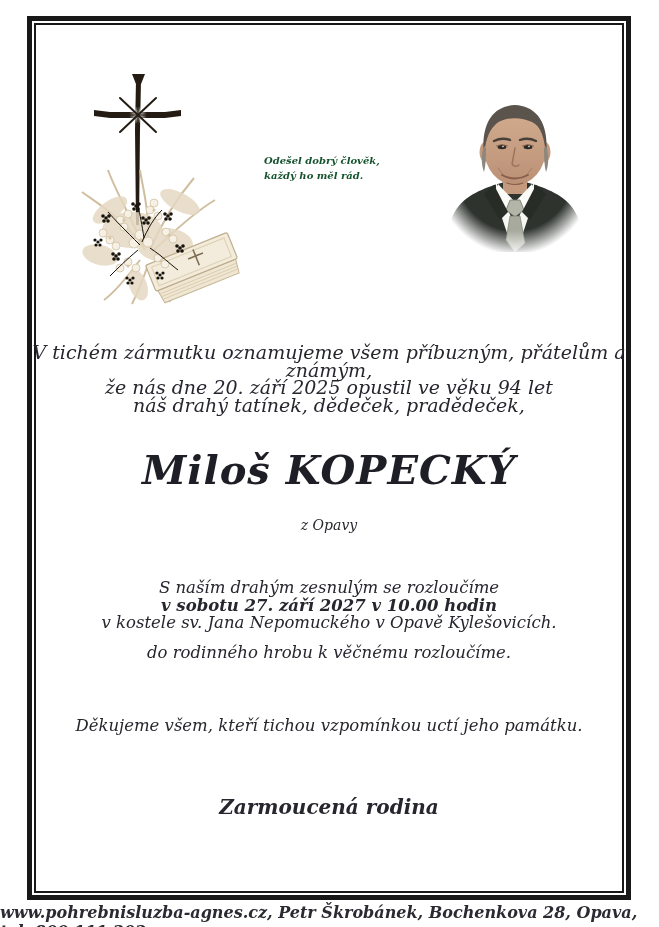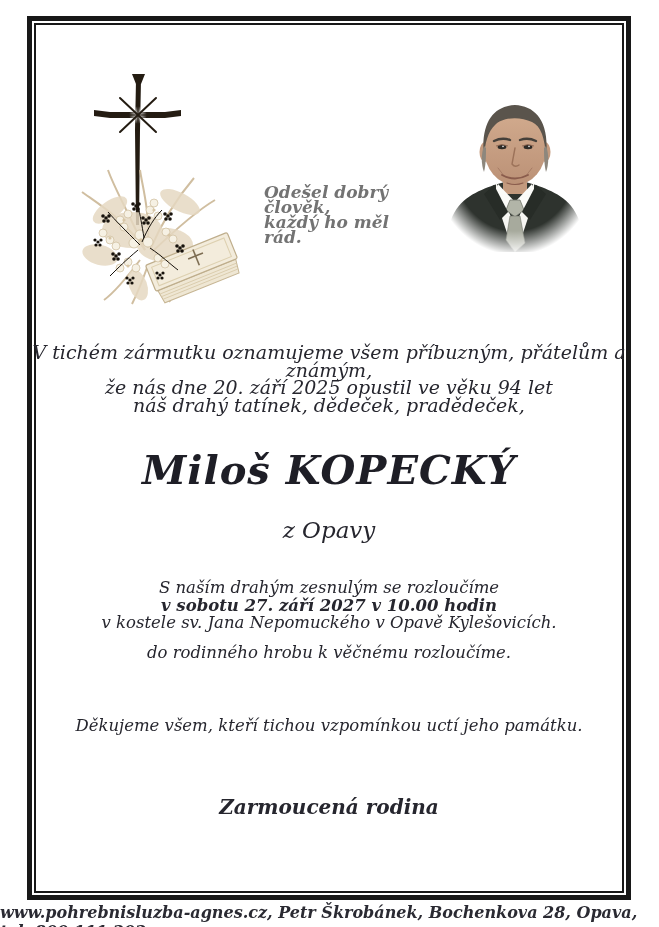--- a/index.html
+++ b/index.html
@@ -13,33 +13,33 @@
     border:5px solid #181818;box-sizing:border-box;
   }
   .frame-inner{
     position:absolute;left:2px;top:2px;right:2px;bottom:2px;
     border:2px solid #181818;
   }
   .artwork{position:absolute;left:70px;top:70px;width:175px;height:238px;}
   .photo{position:absolute;left:440px;top:80px;width:150px;height:172px;}
   .quote{
     position:absolute;left:264px;top:153px;width:150px;
-    font-size:17px;line-height:15px;font-weight:bold;font-style:italic;
-    color:#737373;text-align:left;margin-top:32px;
+    font-size:10px;line-height:15px;font-weight:bold;font-style:italic;
+    color:#14532d;text-align:left;
   }
   .centered{
     position:absolute;left:27px;width:604px;text-align:center;
     font-style:italic;color:#26262e;
   }
   .announcement{top:344px;font-size:19px;line-height:17.5px;}
   .name{
     top:446px;font-size:40px;font-weight:bold;letter-spacing:1px;
     color:#1e1e26;margin:0;
   }
-  .origin{top:517px;font-size:23px;}
+  .origin{top:517px;font-size:14px;}
   .farewell{top:579px;font-size:16.5px;line-height:17.5px;}
   .farewell .bold{font-weight:bold;}
   .burial{top:644px;font-size:16.5px;line-height:17.5px;}
   .thanks{top:716px;font-size:16.5px;}
   .signature{top:795px;font-size:20px;font-weight:bold;}
   .footer{
     position:absolute;left:0;top:903px;width:659px;text-align:left;
     font-size:16px;font-style:italic;font-weight:bold;color:#2a2a32;
   }
 </style>

